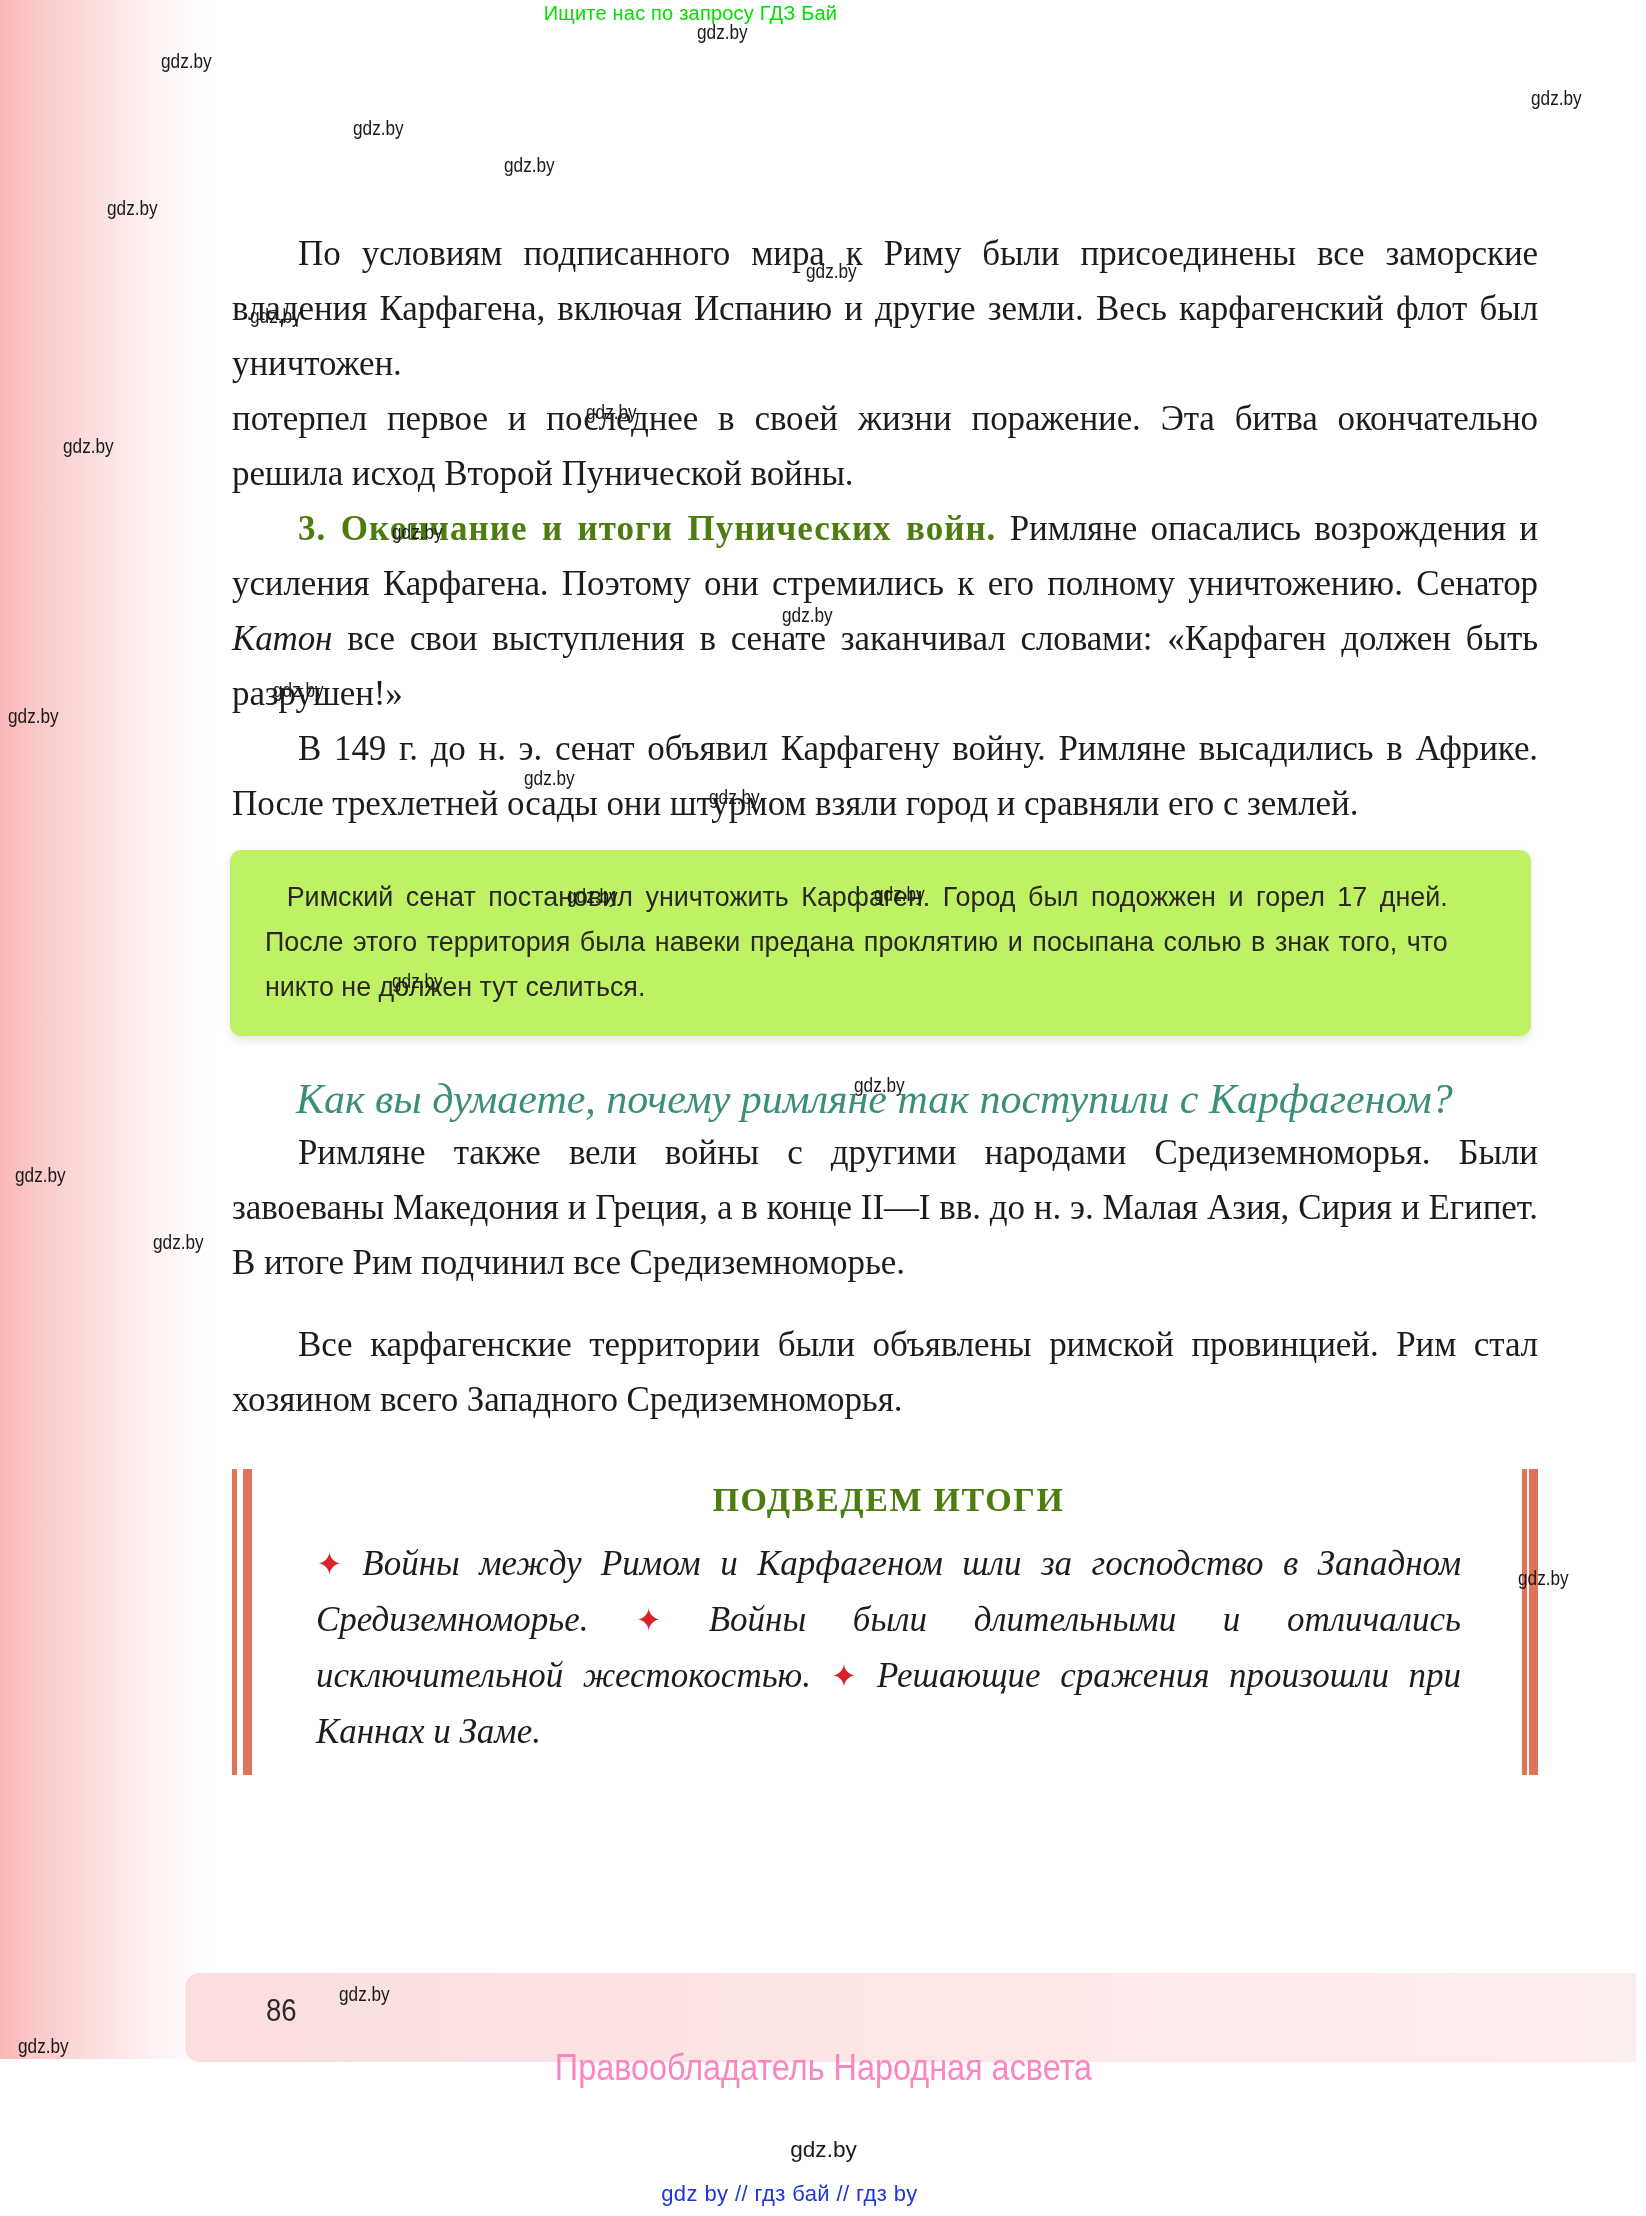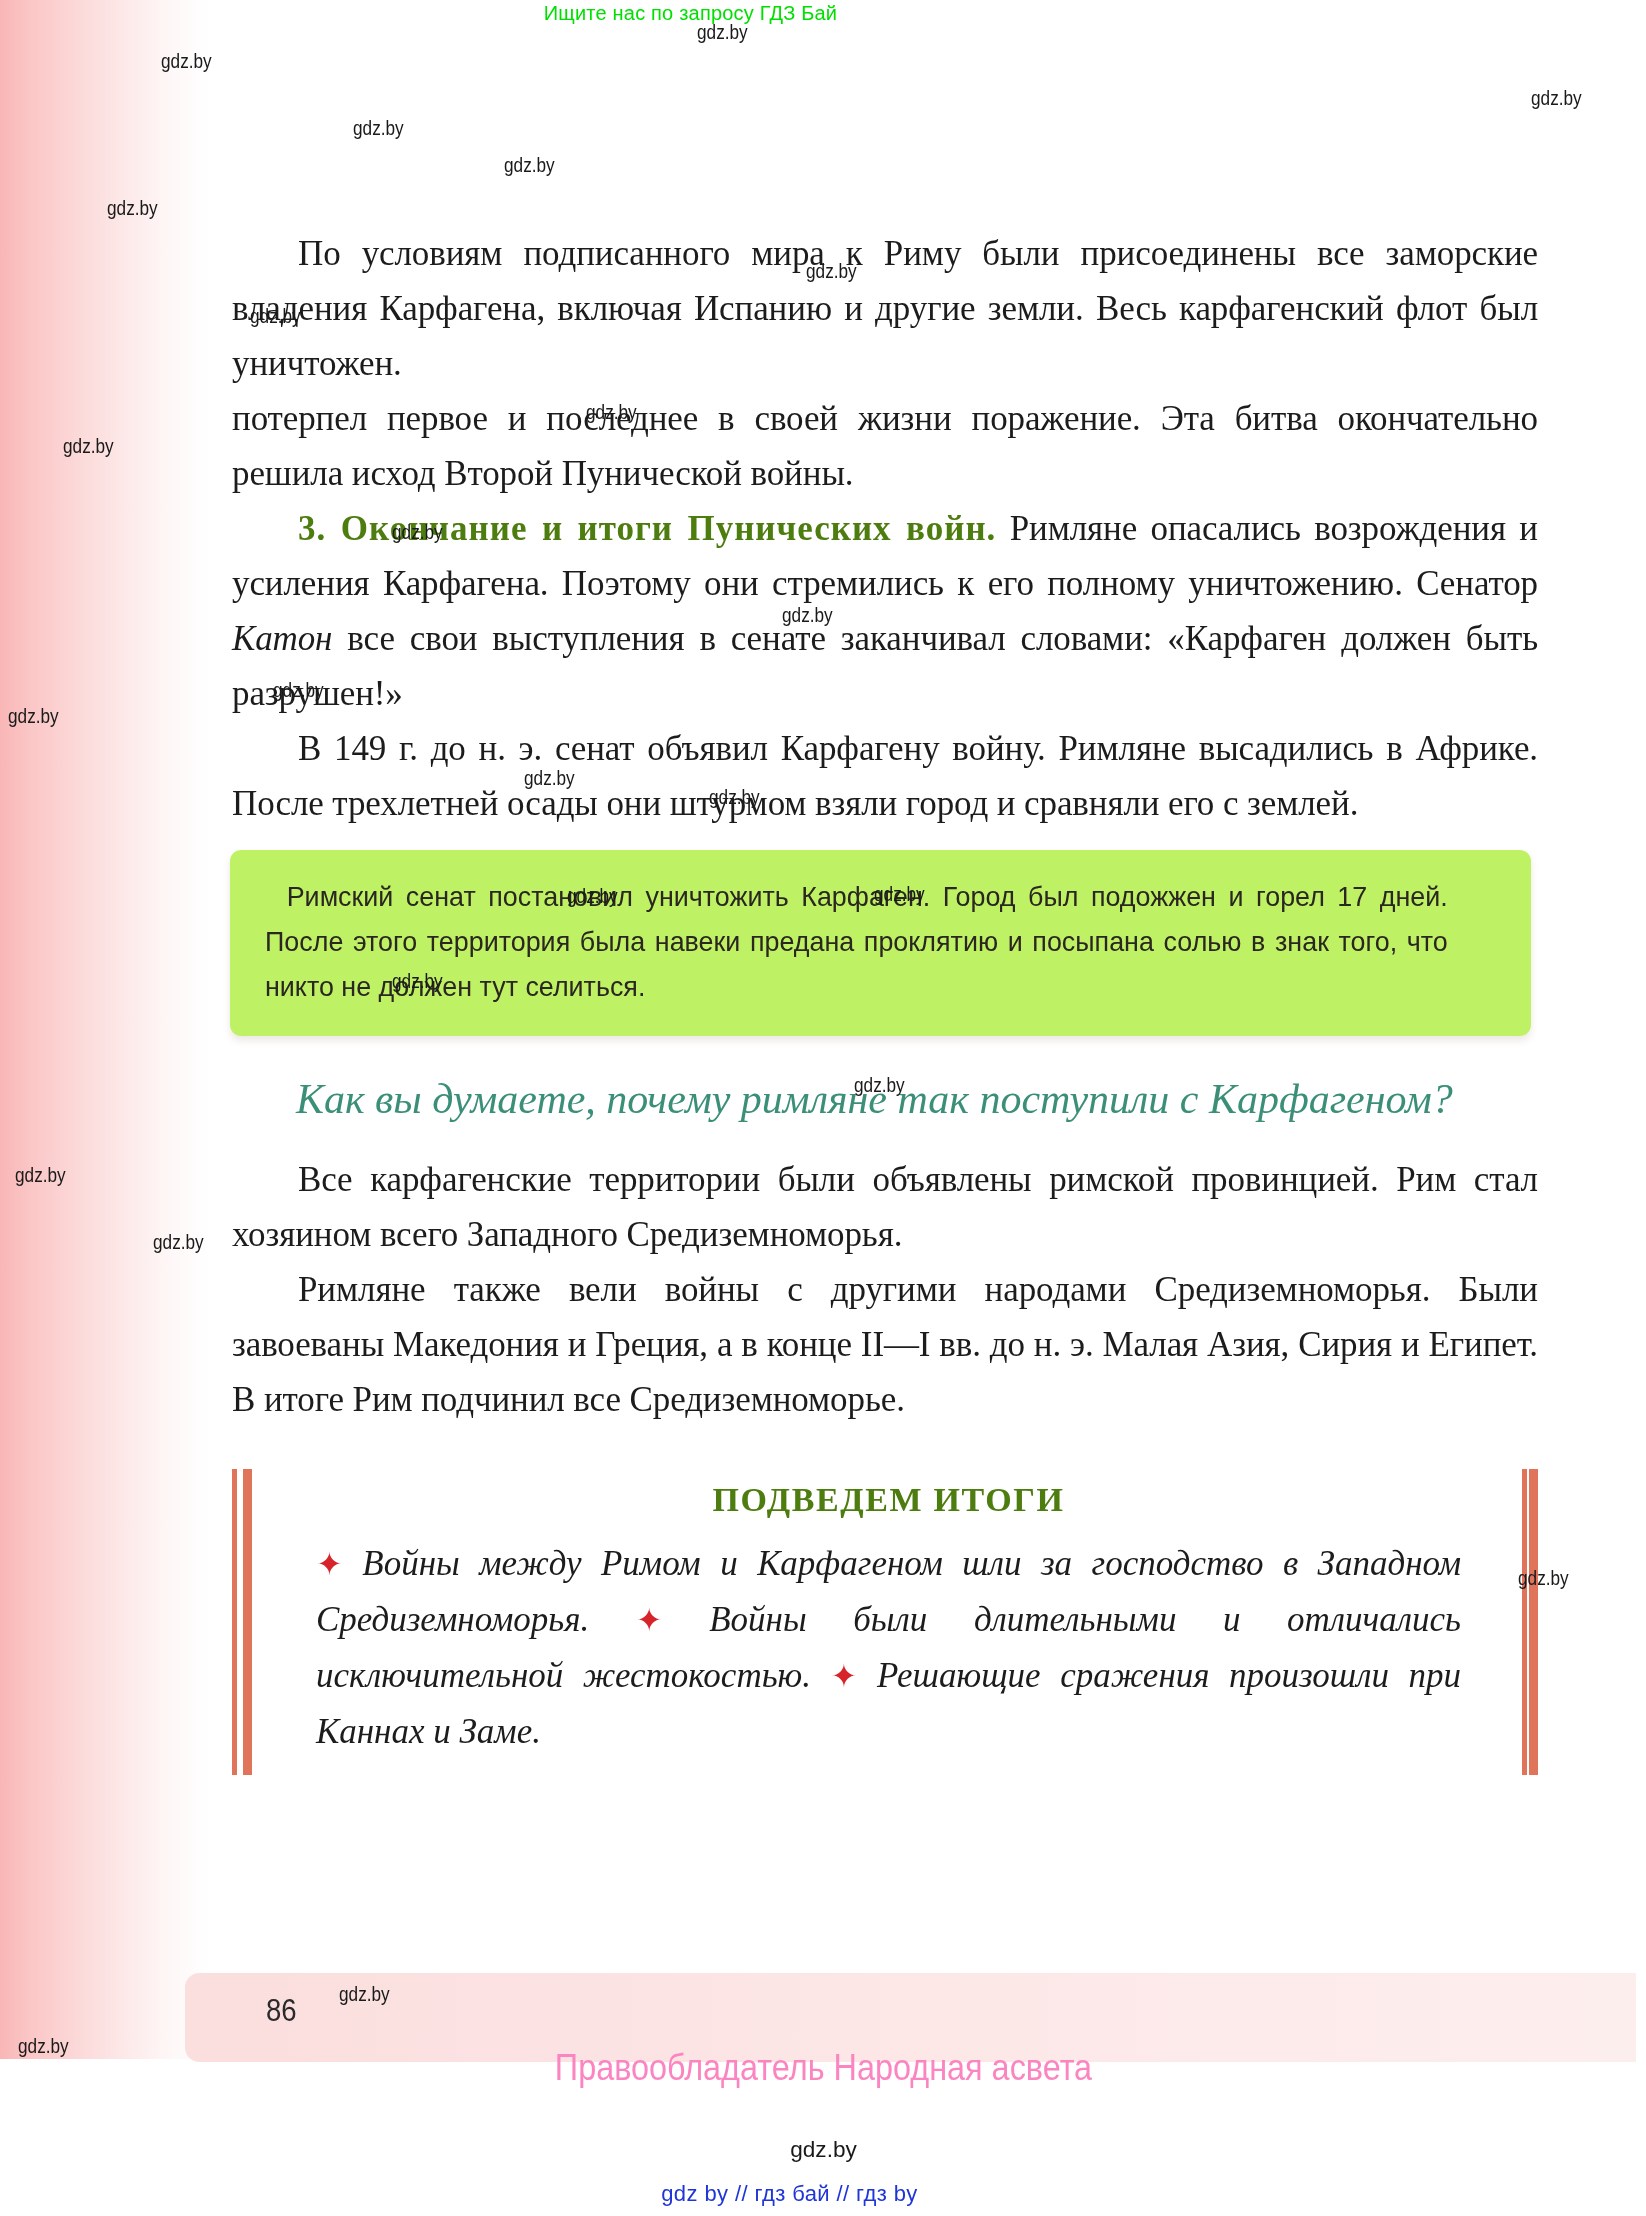--- a/index.html
+++ b/index.html
@@ -267,35 +267,35 @@
     </p>
 
     <p class="body indent">В 149 г. до н. э. сенат объявил Карфагену войну. Римляне высадились в Африке. После трехлетней осады они штурмом взяли город и сравняли его с землей.</p>
 
     <div class="note-box">
       <p>Римский сенат постановил уничтожить Карфаген. Город был подожжен и горел 17 дней. После этого территория была навеки предана проклятию и посыпана солью в знак того, что никто не должен тут селиться.</p>
     </div>
 
     <p class="question">Как вы думаете, почему римляне так поступили с Карфагеном?</p>
 
+    <p class="body indent">Римляне также вели войны с другими народами Средиземноморья. Были завоеваны Македония и Греция, а в конце II—I вв. до н. э. Малая Азия, Сирия и Египет. В итоге Рим подчинил все Средиземноморье.</p>
+
     <p class="body indent" style="margin-top:27px;">Все карфагенские территории были объявлены римской провинцией. Рим стал хозяином всего Западного Средиземноморья.</p>
-
-    <p class="body indent">Римляне также вели войны с другими народами Средиземноморья. Были завоеваны Македония и Греция, а в конце II—I вв. до н. э. Малая Азия, Сирия и Египет. В итоге Рим подчинил все Средиземноморье.</p>
 
     <div class="summary">
       <span class="rule l-thin"></span>
       <span class="rule l-thick"></span>
       <span class="rule r-thin"></span>
       <span class="rule r-thick"></span>
 
       <h3>ПОДВЕДЕМ  ИТОГИ</h3>
 
       <p>
         <span class="star">✦</span>
-        <span>Войны между Римом и Карфагеном шли за господство в Западном Средиземноморья.</span>
+        <span>Войны между Римом и Карфагеном шли за господство в Западном Средиземноморье.</span>
         <span class="star">✦</span>
         <span>Войны были длительными и отличались исключительной жестокостью.</span>
         <span class="star">✦</span>
         <span>Решающие сражения произошли при Каннах и Заме.</span>
       </p>
     </div>
 
   </div>
 
   <div class="pagenum-band"></div>

